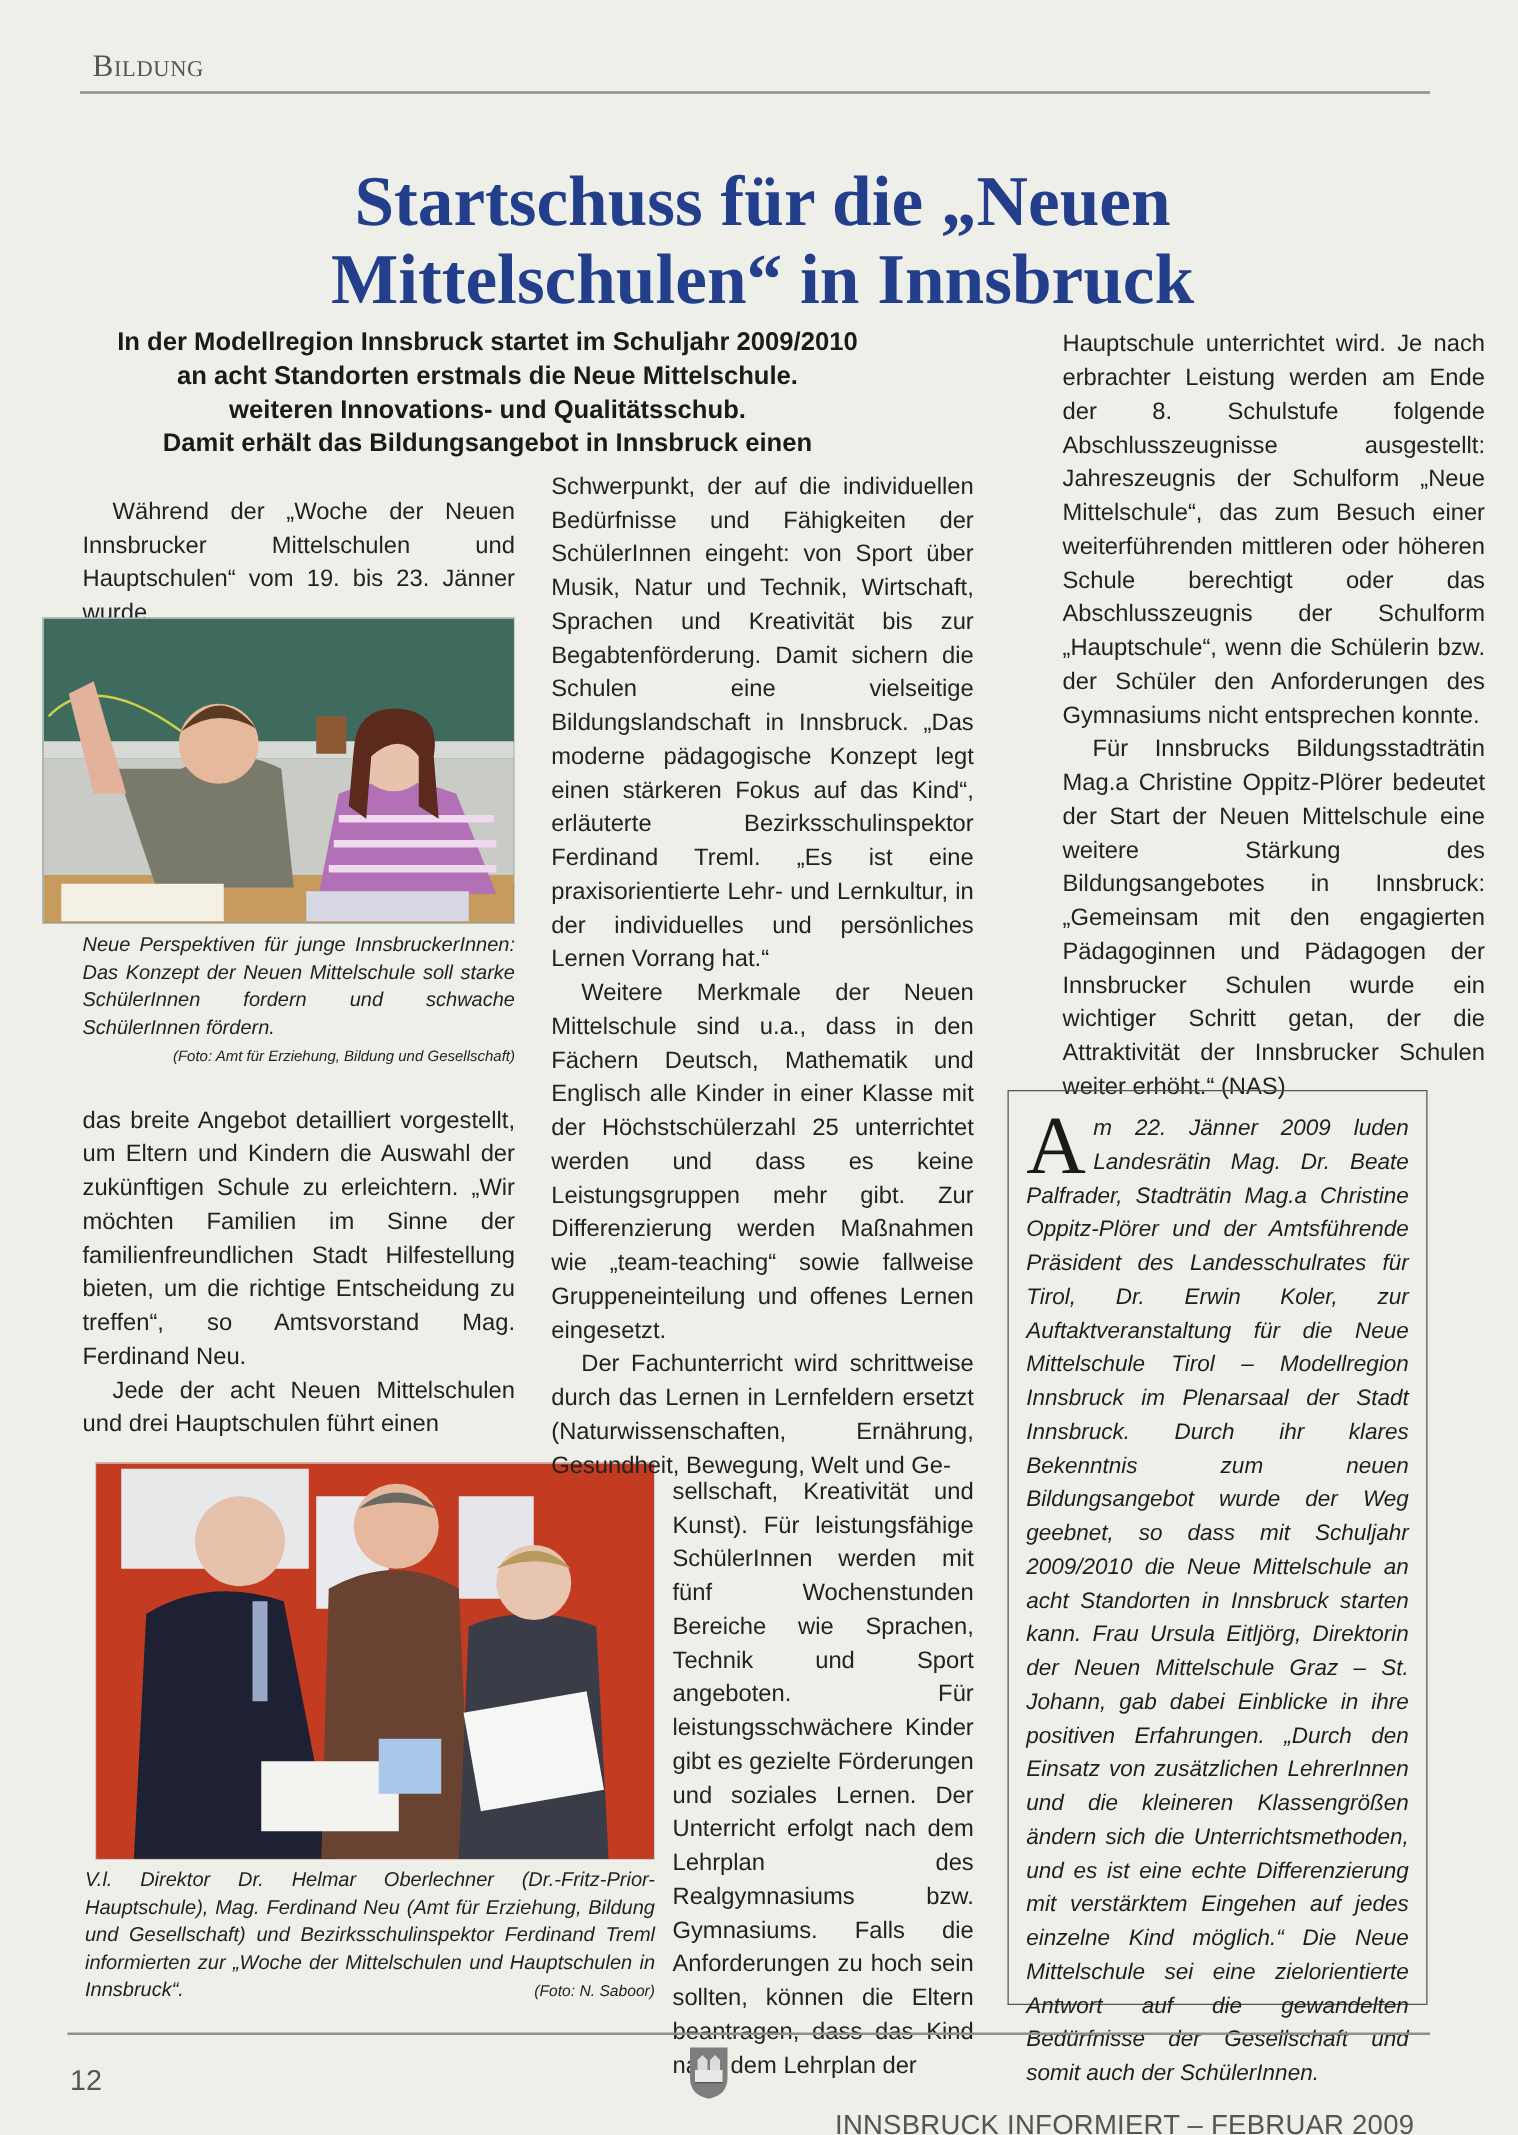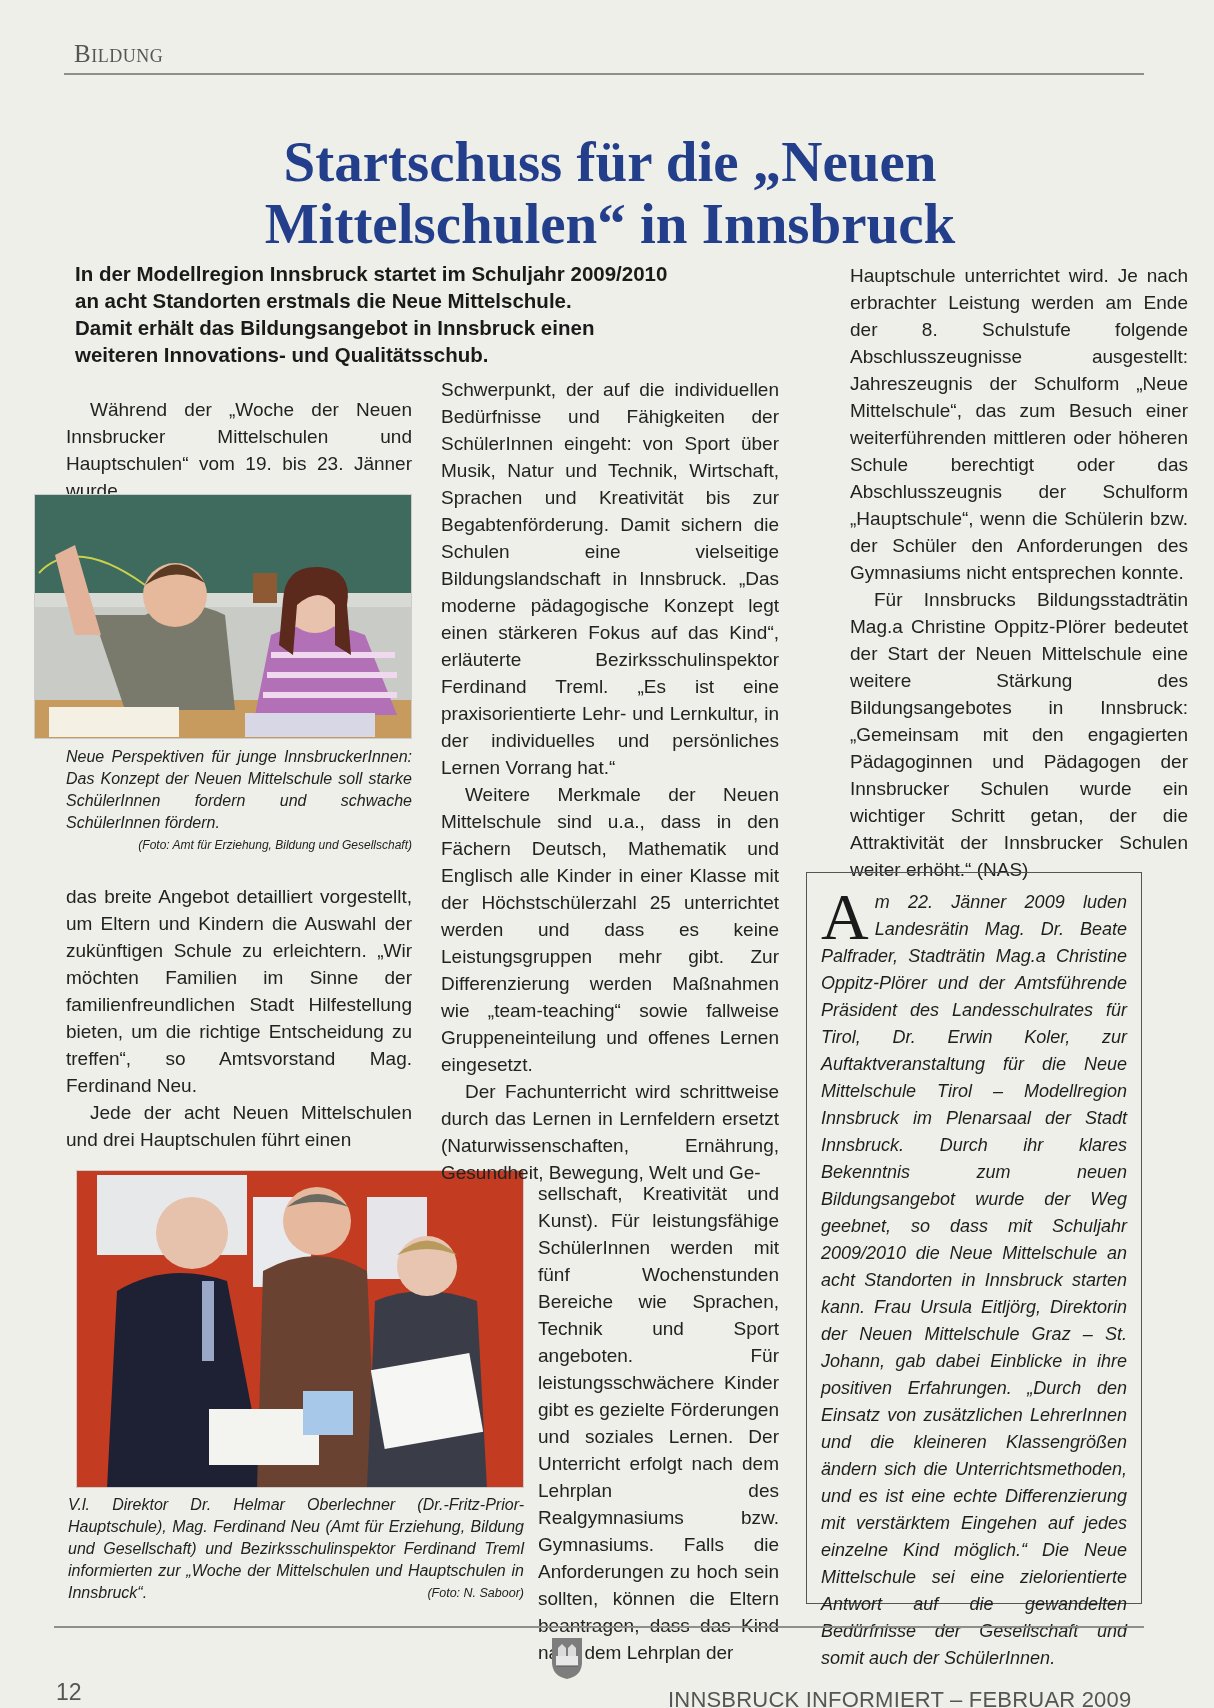--- a/index.html
+++ b/index.html
@@ -24,21 +24,21 @@
   .headline {
     position: absolute; left: 80px; top: 108px; width: 1060px;
     text-align: center;
     font-family: "Liberation Serif", "DejaVu Serif", serif;
     font-weight: bold; font-size: 57px; line-height: 62px;
     color: #233f8b;
     margin-top: 23px;
   }
   .lead {
     position: absolute; left: 75px; top: 260px; width: 630px;
-    text-align: left; font-weight: bold;
+    text-align: center; font-weight: bold;
     font-size: 20.5px; line-height: 27px; color: #1a1a1a;
   }
 
   .col { position: absolute; font-size: 19px; line-height: 27px; text-align: justify; color: #222; }
   .col p { text-indent: 0; }
   .col p.indent { text-indent: 24px; }
   .col1 { left: 66px; width: 346px; }
   .col2 { left: 441px; width: 338px; }
   .col3 { left: 808px; width: 338px; }
 
@@ -59,40 +59,40 @@
     position: absolute; left: 806px; top: 872px; width: 336px; height: 732px;
     border: 1.5px solid #555; padding: 16px 14px 10px 14px;
     font-style: italic; font-size: 18px; line-height: 27px; text-align: justify;
   }
   .dropcap {
     float: left; font-family: "Liberation Serif", "DejaVu Serif", serif;
     font-style: normal; font-size: 66px; line-height: 52px;
     margin: 2px 6px 0 0; color: #1a1a1a;
   }
 
-  .footer-page { position: absolute; left: 56px; top: 1651px; font-size: 23px; color: #555; margin-top: 28px; }
+  .footer-page { position: absolute; left: 56px; top: 1651px; font-size: 23px; color: #555; }
   .footer-title { position: absolute; left: 668px; top: 1651px; font-size: 22px; color: #555; letter-spacing: 0.2px; margin-top: 36px; }
   .crest { position: absolute; left: 550px; top: 1636px; width: 34px; height: 44px; }
 </style>
 </head>
 <body>
 
 <div class="section-label">Bildung</div>
 <div class="rule top"></div>
 
 <h1 class="headline">
   <span>Startschuss für die „Neuen</span><br>
   <span>Mittelschulen“ in Innsbruck</span>
 </h1>
 
 <div class="lead">
   <div>In der Modellregion Innsbruck startet im Schuljahr 2009/2010</div>
   <div>an acht Standorten erstmals die Neue Mittelschule.</div>
+  <div>weiteren Innovations- und Qualitätsschub.</div>
   <div>Damit erhält das Bildungsangebot in Innsbruck einen</div>
-  <div>weiteren Innovations- und Qualitätsschub.</div>
 </div>
 
 <div class="col col1" style="top:396px;">
   <p class="indent">Während der „Woche der Neuen Innsbrucker Mittelschulen und Hauptschulen“ vom 19. bis 23. Jänner wurde</p>
 </div>
 
 <div class="photo kids">
   <svg width="378" height="245" viewBox="0 0 378 245">
     <rect width="378" height="100" fill="#3f6b5f"></rect>
     <rect y="98" width="378" height="14" fill="#d8dad6"></rect>

